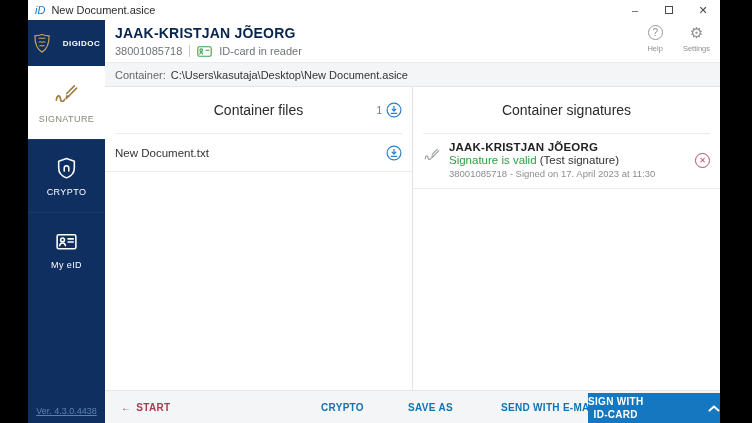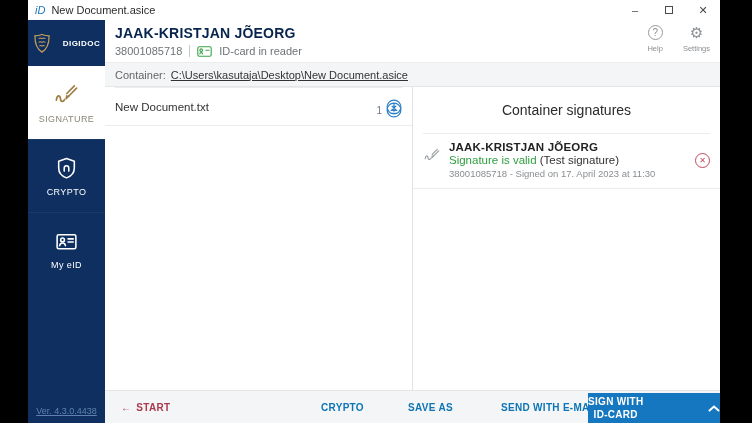--- a/index.html
+++ b/index.html
@@ -40,21 +40,21 @@
   .help-circle { width:15px; height:15px; border:1px solid #9a9a9a; border-radius:50%;
                  display:flex; align-items:center; justify-content:center; font-size:10px; }
   .gear { font-size:15px; line-height:15px; }
   .hdr-action-label { font-size:7.5px; margin-top:4px; }
 
   
   .container-bar { position:absolute; left:77px; top:62px; width:615px; height:25px;
                    background:#f4f5f7; border-top:1px solid #ececec; border-bottom:1px solid #e4e5e7;
                    display:flex; align-items:center; padding-left:10px; gap:5px; font-size:11px; }
   .container-label { color:#666; }
-  .container-path { color:#333; text-decoration:underline; cursor:pointer; }
+  .container-path { color:#333; cursor:pointer; }
 
   
   .content { position:absolute; left:77px; top:87px; width:615px; height:303px; background:#fff;
              display:flex; }
   .panel { position:relative; }
   .panel-left { width:308px; border-right:1px solid #e2e2e2; }
   .panel-right { flex:1; }
   .panel-title { height:46px; line-height:46px; text-align:center; font-size:14px; color:#2b2b2b; }
   .panel-hr { border:none; border-top:1px solid #ececec; margin:0 10px; }
   .files-meta { position:absolute; right:10px; top:15px; display:flex; align-items:center; gap:4px; }
@@ -170,20 +170,21 @@
   </div>
 
   <div class="container-bar">
     <span class="container-label">Container:</span>
     <span class="container-path">C:\Users\kasutaja\Desktop\New Document.asice</span>
   </div>
 
   <div class="content">
 
     <div class="panel panel-left">
+      <div class="panel-title">Container files</div>
       <div class="files-meta">
         <span class="file-count">1</span>
         <svg width="16" height="16" viewBox="0 0 16 16" fill="none" stroke="#2a7fc9" stroke-width="1.2" stroke-linecap="round" stroke-linejoin="round">
           <circle cx="8" cy="8" r="6.9"></circle>
           <path d="M8 4.3v4.6M6.1 7.2 8 9.1l1.9-1.9M5.2 11.3h5.6"></path>
         </svg>
       </div>
       <hr class="panel-hr">
       <div class="file-row">
         <span>New Document.txt</span>

